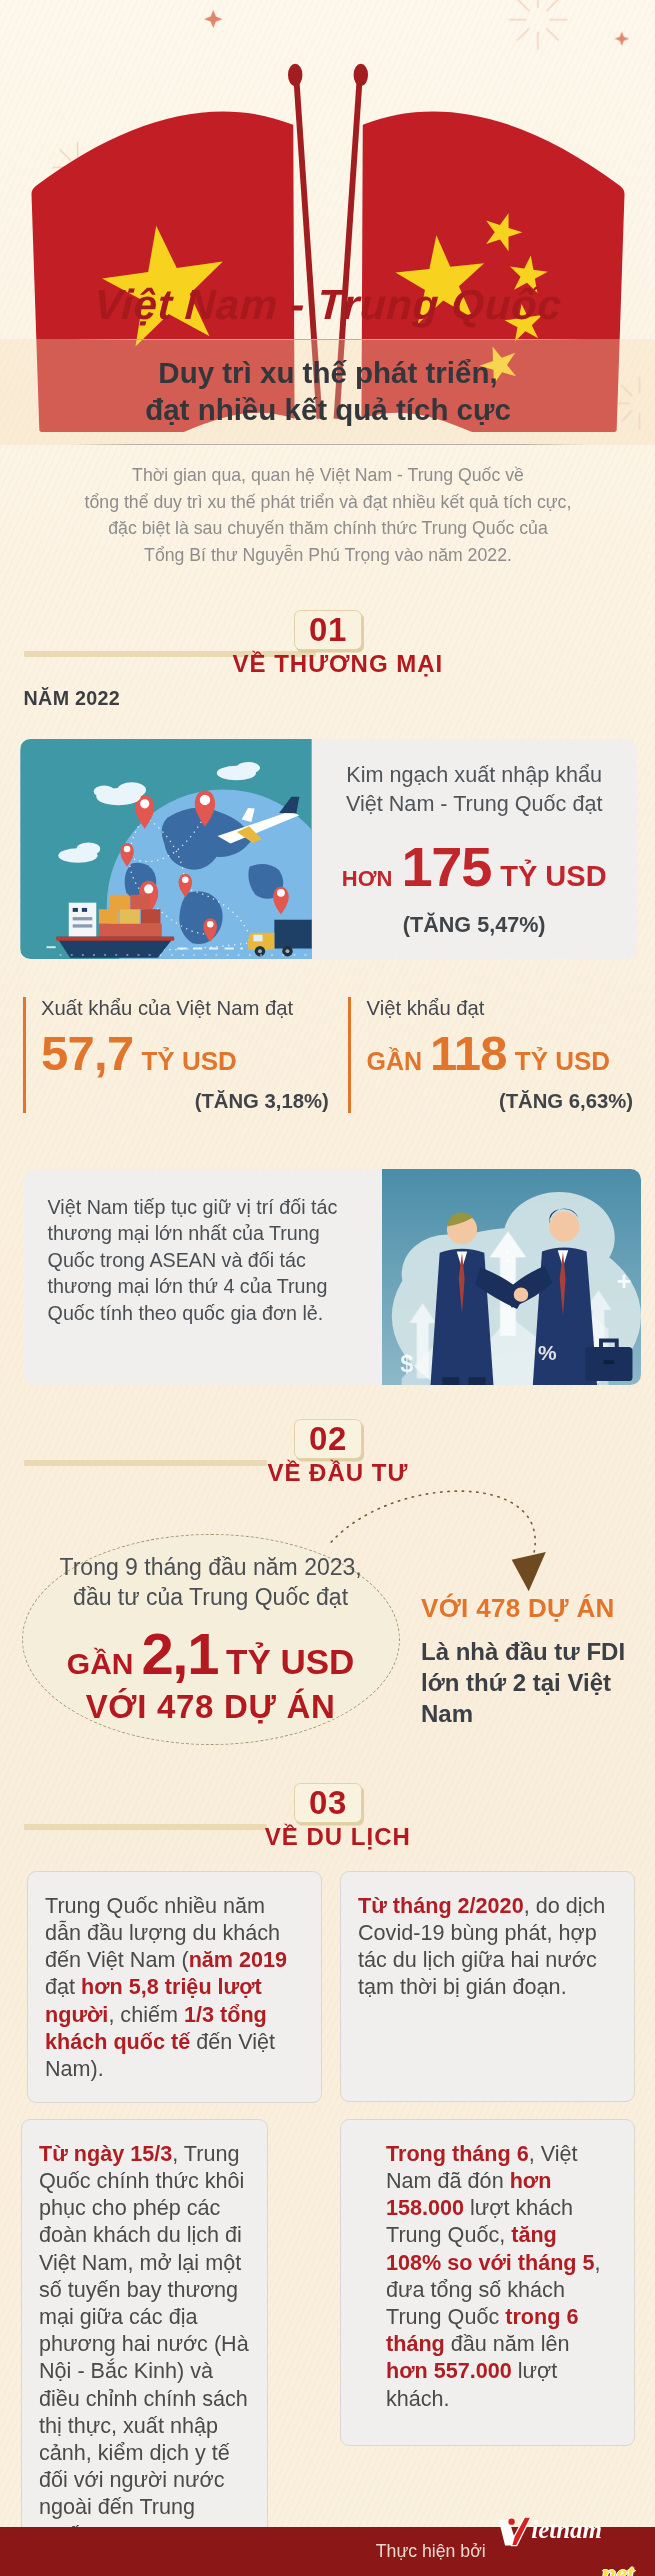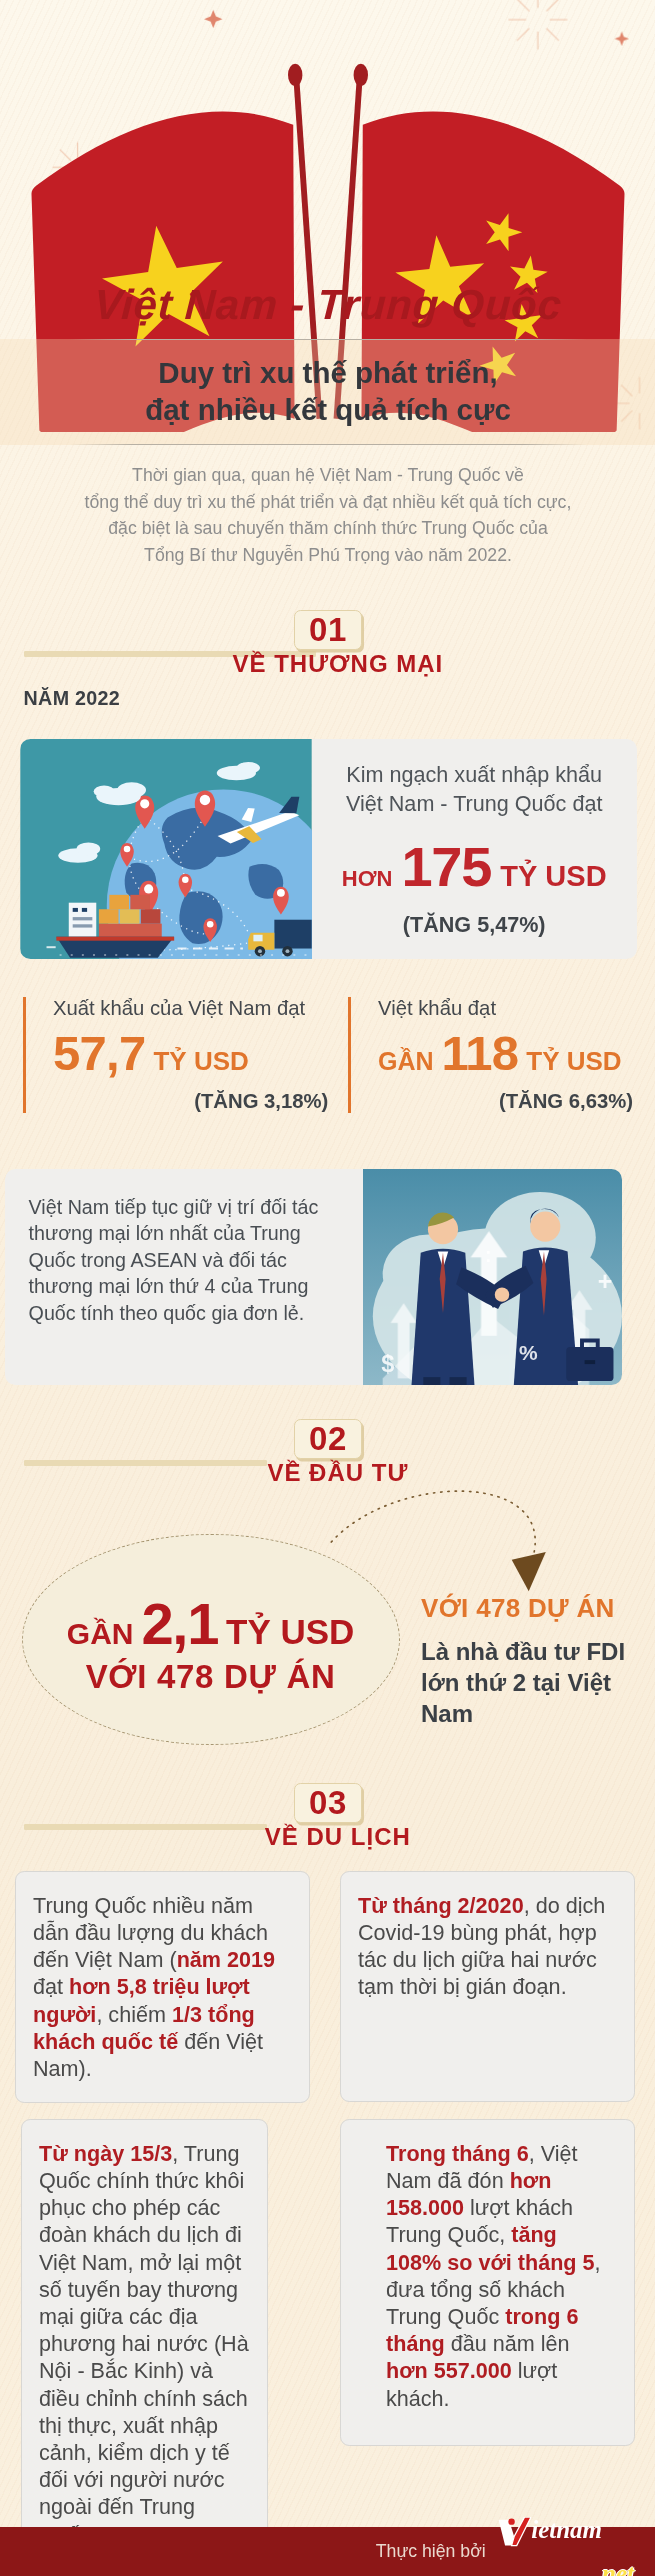--- a/index.html
+++ b/index.html
@@ -41,32 +41,32 @@
   .stat-desc{font-size:21.6px;line-height:1.35;color:#4f5459;text-align:center;}
   .big-line{display:flex;align-items:baseline;gap:9.2px;margin-top:15.7px;}
   .big-prefix{font-size:22px;font-weight:800;}
   .big-value{font-size:56px;font-weight:800;letter-spacing:-1.3px;}
   .big-unit{font-size:29px;font-weight:800;}
   .red-stat{color:#c0262c;}
   .stat-change{margin-top:13px;font-size:21.6px;font-weight:700;color:#3f4449;}
 
   
   #cols{top:997px;left:23px;width:610px;display:flex;}
-  .col{border-left:3.3px solid #e1752c;padding-left:27px;}
+  .col{border-left:3.3px solid #e1752c;padding-left:15px;}
   .col1{width:298px;}
   .col2{width:276px;margin-left:19.7px;}
   .col-label{font-size:20.3px;color:#44484d;}
   .col-big{display:flex;align-items:baseline;gap:7.9px;margin-top:5px;color:#e1752c;}
   .col-prefix{font-size:25px;font-weight:800;}
   .col-value{font-size:49px;font-weight:800;letter-spacing:-0.7px;}
   .col-unit{font-size:26px;font-weight:800;}
   .col-change{margin-top:9.2px;font-size:20.3px;font-weight:700;color:#3f4449;text-align:right;}
 
   
-  #partner-card{top:1169px;left:5px;width:617px;height:216px;border-radius:10.5px;overflow:hidden;display:flex;}
+  #partner-card{top:1169px;left:24px;width:617px;height:216px;border-radius:10.5px;overflow:hidden;display:flex;}
   #partner-text{flex:0 0 358px;background:#f0efed;padding:25px 30px 0 23.6px;box-sizing:border-box;
       font-size:19.7px;line-height:1.34;color:#494e53;}
   #partner-illu{flex:1;}
 
   
   #invest-bubble{top:1534px;left:21.6px;width:378px;height:211px;border-radius:50%;
       background:#f5eedb;border:1.3px dashed #a5946f;box-sizing:border-box;
       display:flex;flex-direction:column;align-items:center;justify-content:center;}
   .bubble-desc{font-size:23px;line-height:1.3;color:#4a4f54;text-align:center;}
   .bubble-big{display:flex;align-items:baseline;gap:7.9px;margin-top:6.6px;color:#b3191e;}
@@ -74,21 +74,21 @@
   .bubble-value{font-size:58px;font-weight:800;letter-spacing:-1.3px;}
   .bubble-unit{font-size:35px;font-weight:800;}
   .bubble-line2{margin-top:1.3px;font-size:33px;font-weight:800;color:#b3191e;letter-spacing:0.7px;}
   #invest-aside{top:1593px;left:421px;width:226px;}
   .aside-head{font-size:26px;font-weight:800;color:#e1752c;letter-spacing:0.3px;}
   .aside-lines{margin-top:11.8px;font-size:24px;font-weight:800;color:#3b4046;line-height:1.3;}
 
   
   .t-card{background:#f0efed;border:1.3px solid #d8d7d4;border-radius:9.2px;box-sizing:border-box;
       padding:19.7px 17px;font-size:21.6px;line-height:1.26;color:#4a4a4a;}
-  #t1{top:1871px;left:15px;width:295px;min-height:231px;}
+  #t1{top:1871px;left:27px;width:295px;min-height:231px;}
   #t2{top:1871px;left:340px;width:295px;min-height:231px;}
   #t3{top:2119px;left:21px;width:247px;min-height:327px;}
   #t4{top:2119px;left:340px;width:295px;min-height:327px;padding-left:45px;}
 
   
   #footer{top:2527px;left:0;width:656px;height:49px;background:#8c1717;
       display:flex;align-items:center;justify-content:flex-end;padding-right:22px;box-sizing:border-box;gap:10.5px;}
   #credit{font-size:17.7px;color:#ead9ce;}
   #vnn-logo{position:relative;display:flex;align-items:flex-start;}
   .logo-word{font-family:"Liberation Serif",serif;font-style:italic;font-weight:800;font-size:25px;line-height:1;}
@@ -372,20 +372,22 @@
     <div class="sec-num">02</div>
     <div class="sec-title">VỀ ĐẦU TƯ</div>
   </div>
 
   <svg class="abs" style="top:1460px;left:0;" width="656" height="151" viewBox="0 0 1000 230">
     <path d="M505,125 C600,20 850,15 812,150" fill="none" stroke="#7a5c32" stroke-width="2.5" stroke-dasharray="2 9" stroke-linecap="round"></path>
     <polygon points="780,152 832,140 806,200" fill="#6d4a1f"></polygon>
   </svg>
 
   <div class="abs" id="invest-bubble">
+    <div class="bubble-desc lines">Trong 9 tháng đầu năm 2023,
+đầu tư của Trung Quốc đạt</div>
     <div class="bubble-big">
       <span class="bubble-prefix">GẦN</span>
       <span class="bubble-value">2,1</span>
       <span class="bubble-unit">TỶ USD</span>
     </div>
     <div class="bubble-line2">VỚI 478 DỰ ÁN</div>
   </div>
 
   <div class="abs" id="invest-aside">
     <div class="aside-head">VỚI 478 DỰ ÁN</div>

